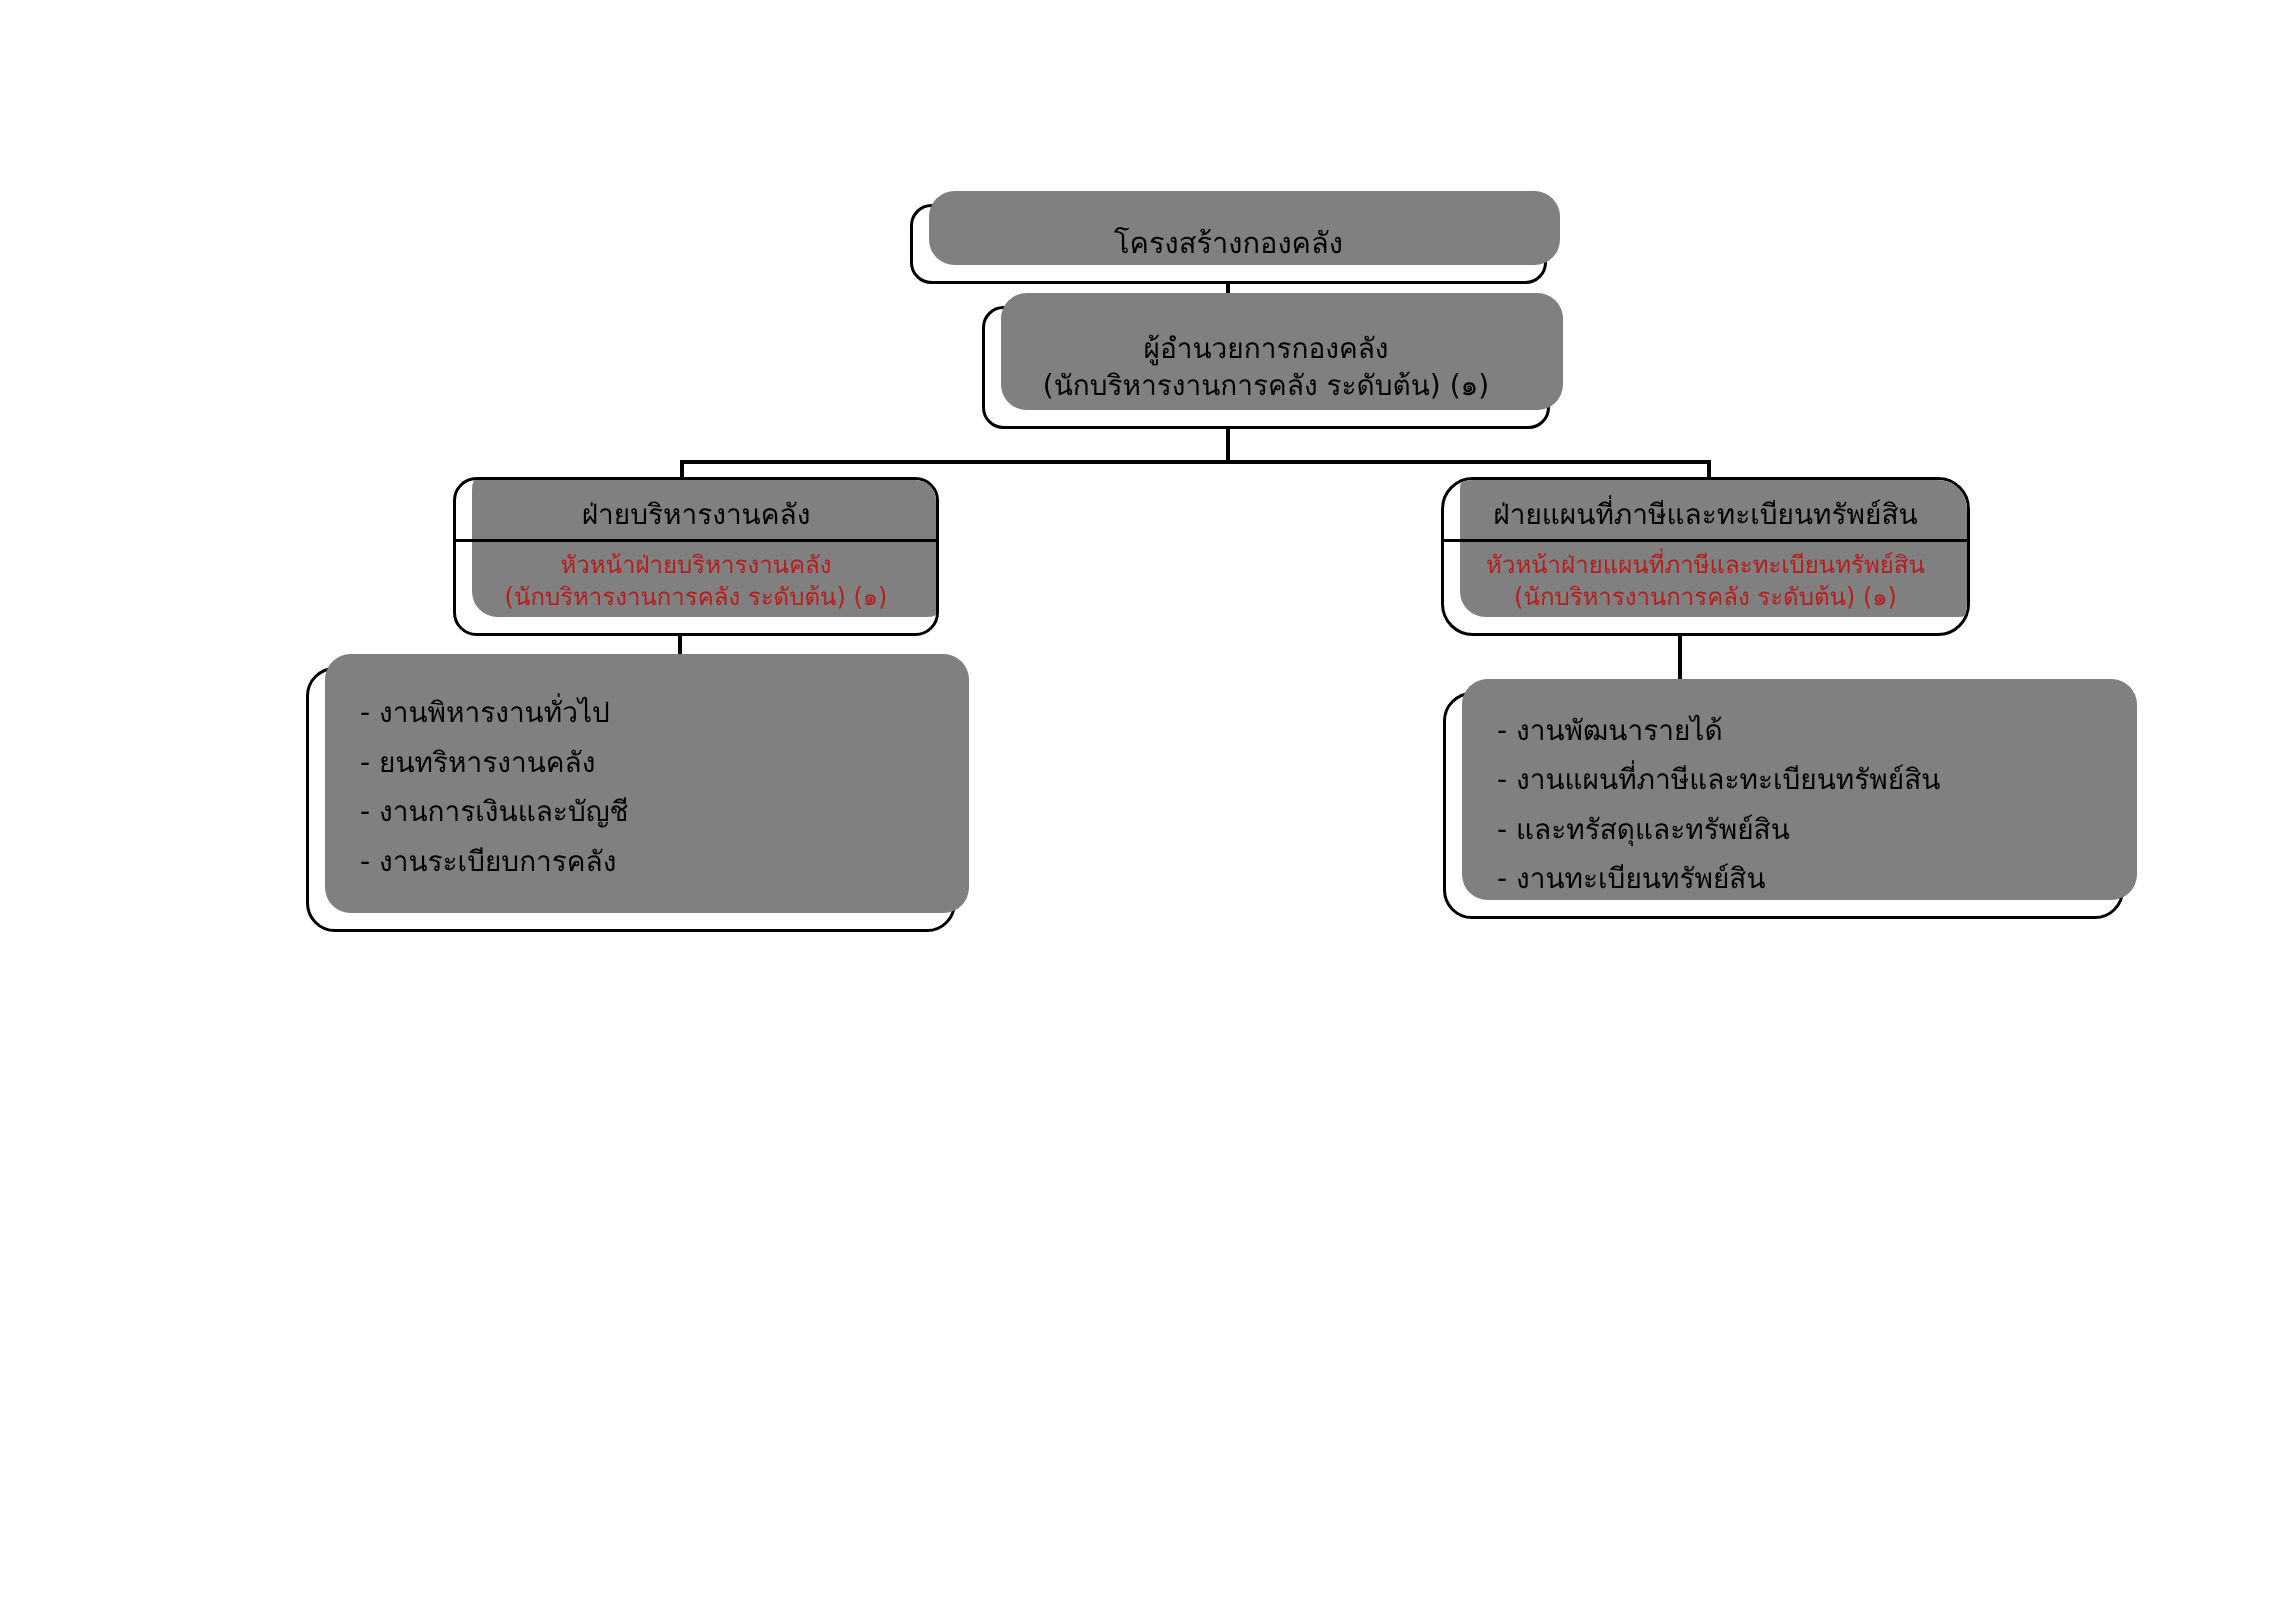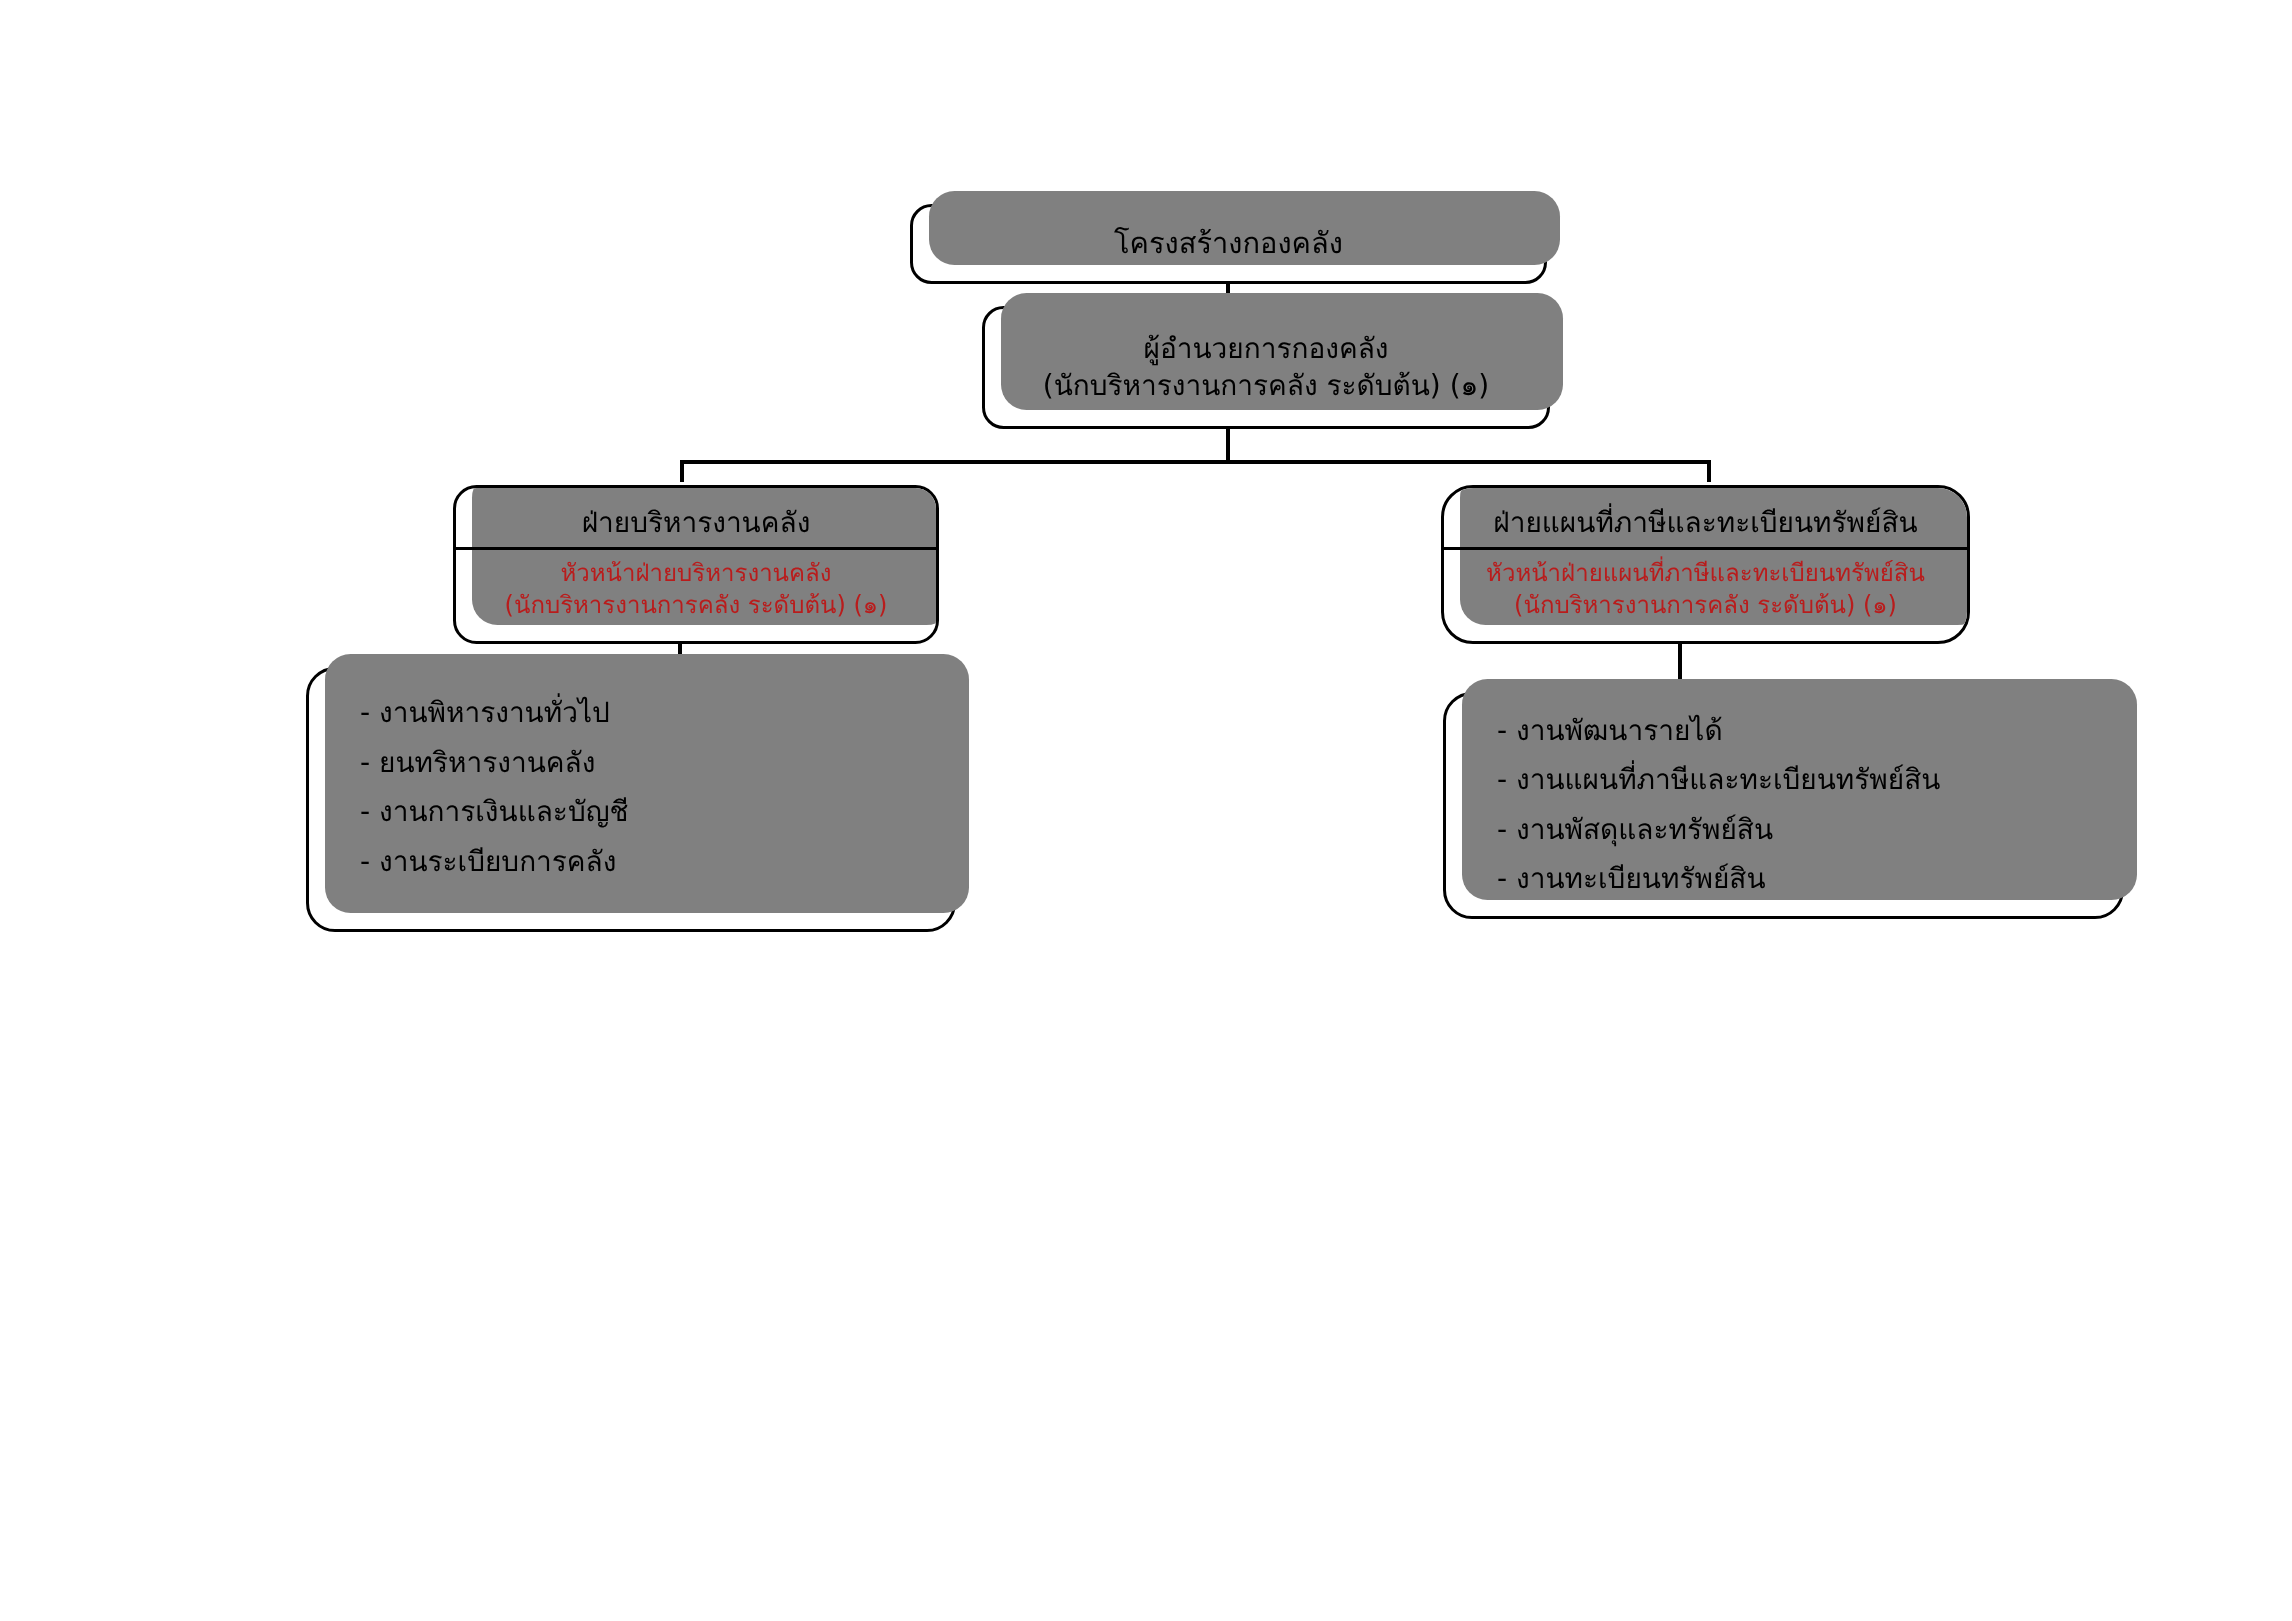--- a/index.html
+++ b/index.html
@@ -67,21 +67,20 @@
     height: 123px;
     border-radius: 21.6px;
     margin-left: 36px;
   }
   #director-node .node-text { font-size: 28px; }
 
   .dept-node {
     padding: 0;
     border-radius: 23.5px;
     overflow: hidden;
-    margin-top: 8px;
   }
   .dept-header {
     text-align: center;
     font-size: 28px;
     color: #000;
     padding: 5.9px 0 3.9px 0;
     border-bottom: 3.9px solid #000000;
     white-space: nowrap;
   }
   .dept-body {
@@ -189,19 +188,19 @@
       <li>- งานการเงินและบัญชี</li>
       <li>- งานระเบียบการคลัง</li>
     </ul>
   </div>
 
   <div class="node task-node" id="tasks-right">
     <div class="shadow-layer"></div>
     <ul class="task-list">
       <li>- งานพัฒนารายได้</li>
       <li>- งานแผนที่ภาษีและทะเบียนทรัพย์สิน</li>
-      <li>- งานพัสดุและทรัพย์สิน</li>
+      <li>- และทรัสดุและทรัพย์สิน</li>
       <li>- งานทะเบียนทรัพย์สิน</li>
     </ul>
   </div>
 
 </div>
 
 
 </body></html>

